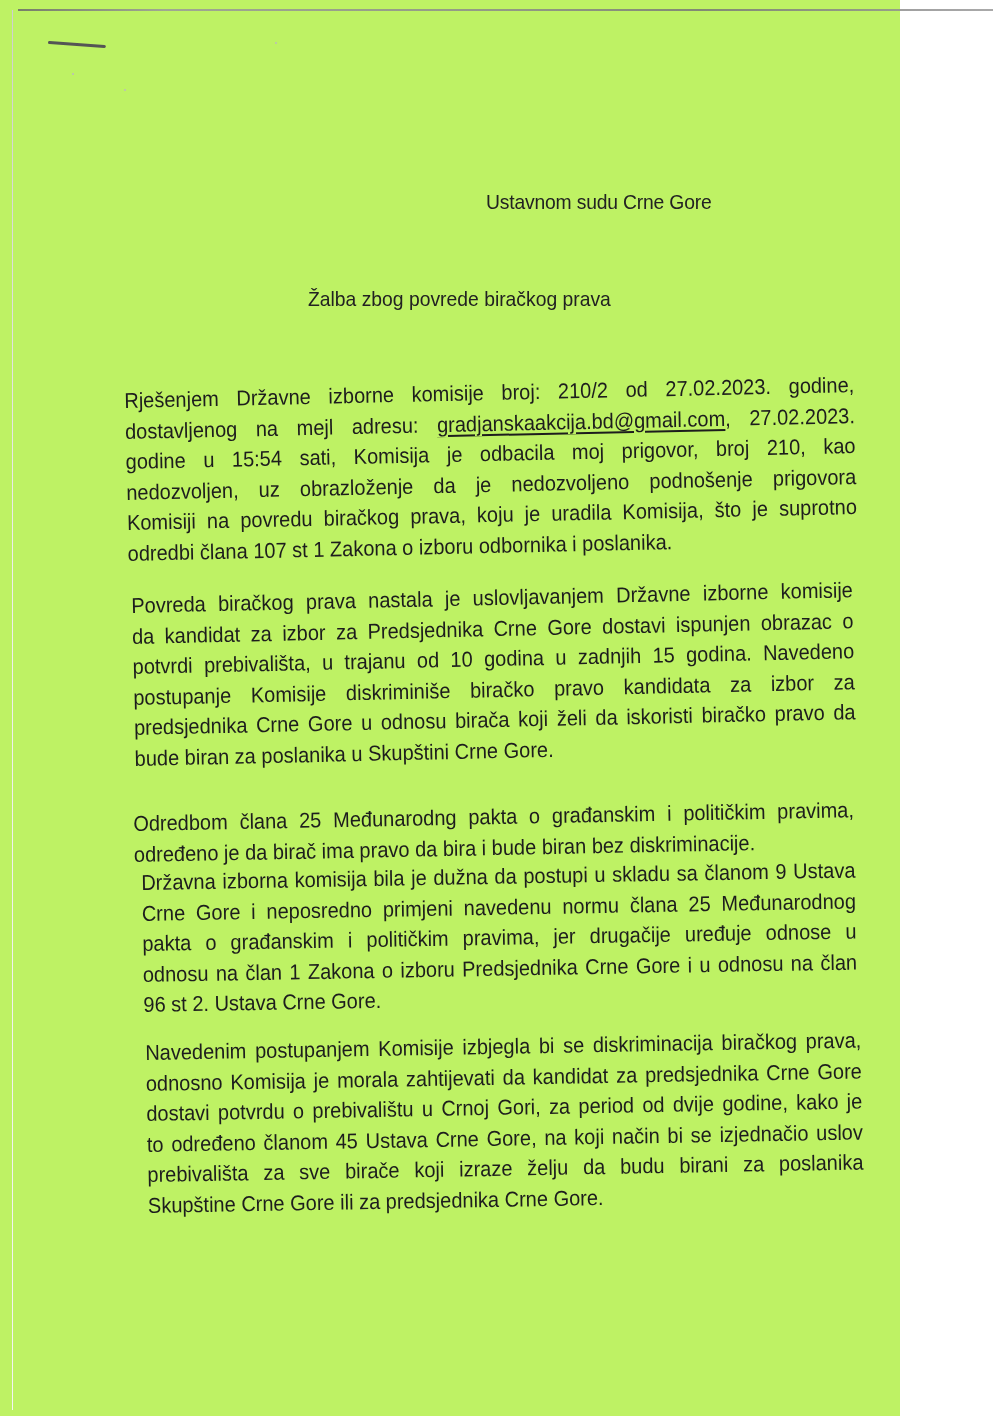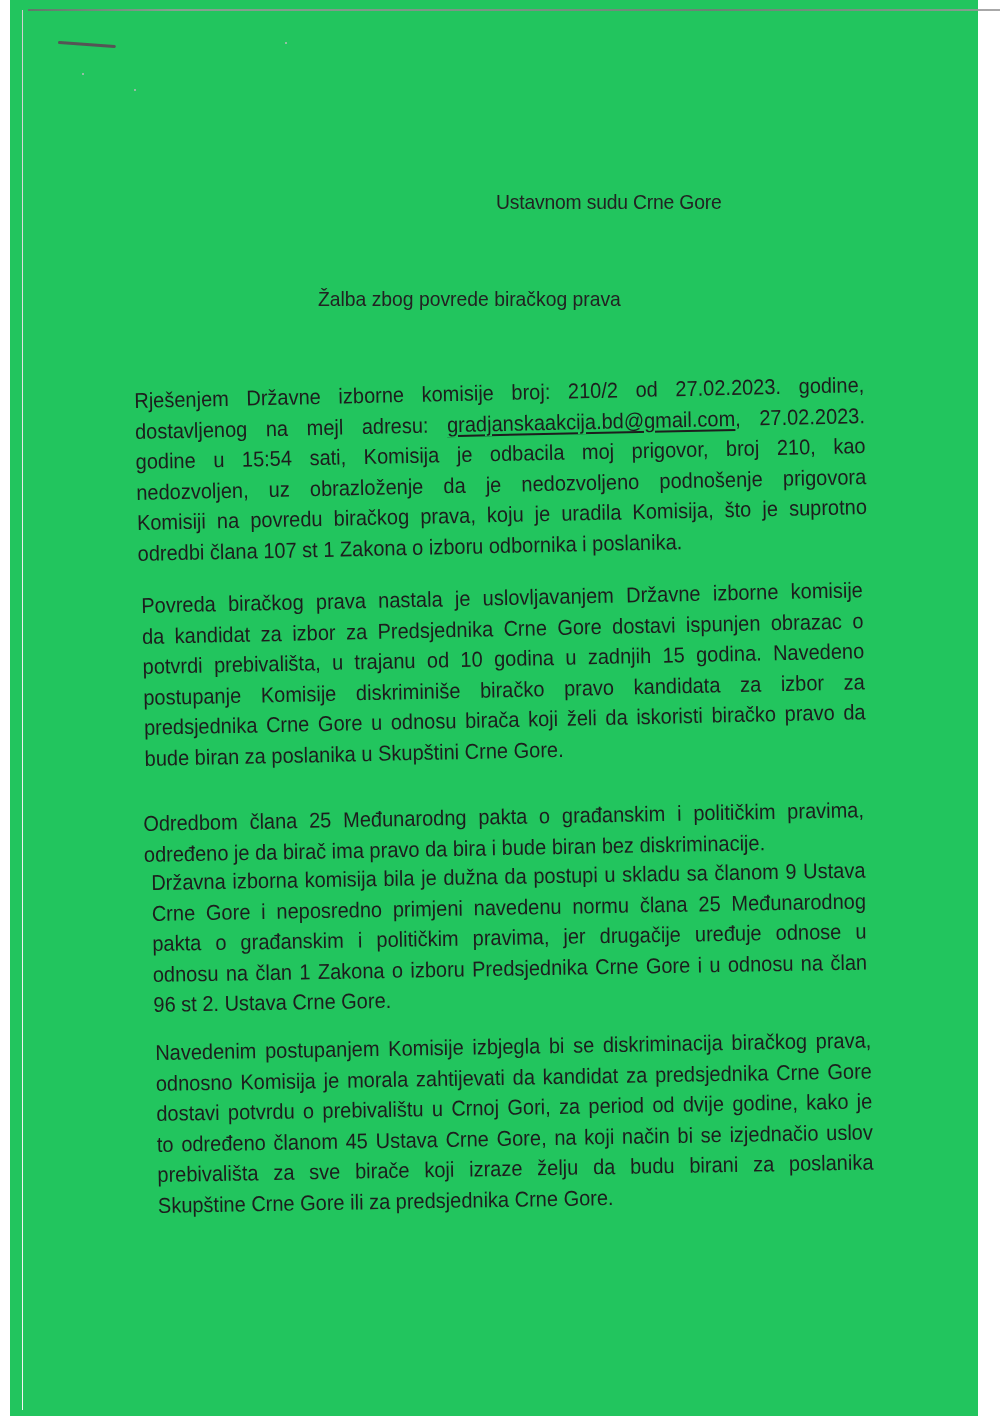--- a/index.html
+++ b/index.html
@@ -11,23 +11,22 @@
       width: 1000px;
       height: 1416px;
       position: relative;
       overflow: hidden;
       font-family: "Liberation Sans Narrow", "Liberation Sans", "DejaVu Sans", sans-serif;
       color: #1c1c1c;
     }
     .page {
       position: absolute;
       left: 0; top: 0;
-      width: 968px; height: 1416px;
-      background: #22c55e;
-      margin-left: 10px;
+      width: 900px; height: 1416px;
+      background: #bef264;
     }
     .scan-top-line {
       position: absolute;
       left: 18px; top: 9px;
       width: 975px; height: 2px;
       background: linear-gradient(90deg, #6a6a6a 0%, #9a9a9a 15%, #8a8a8a 50%, #777 70%, #9a9a9a 100%);
       opacity: 0.85;
     }
     .scan-left-edge {
       position: absolute;

